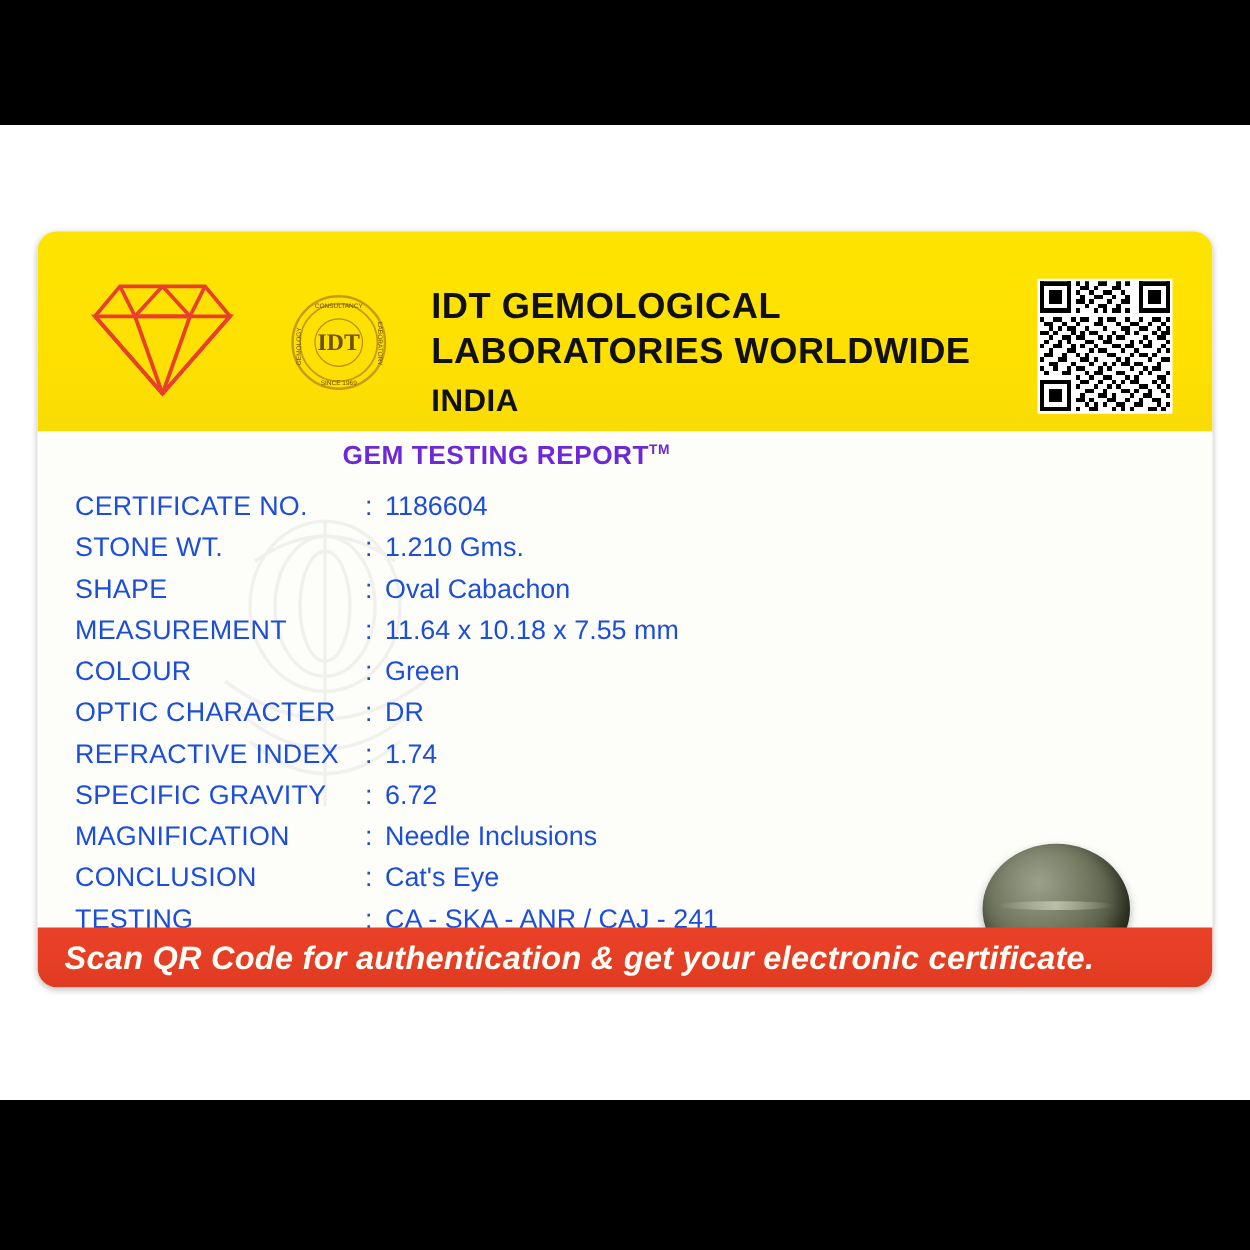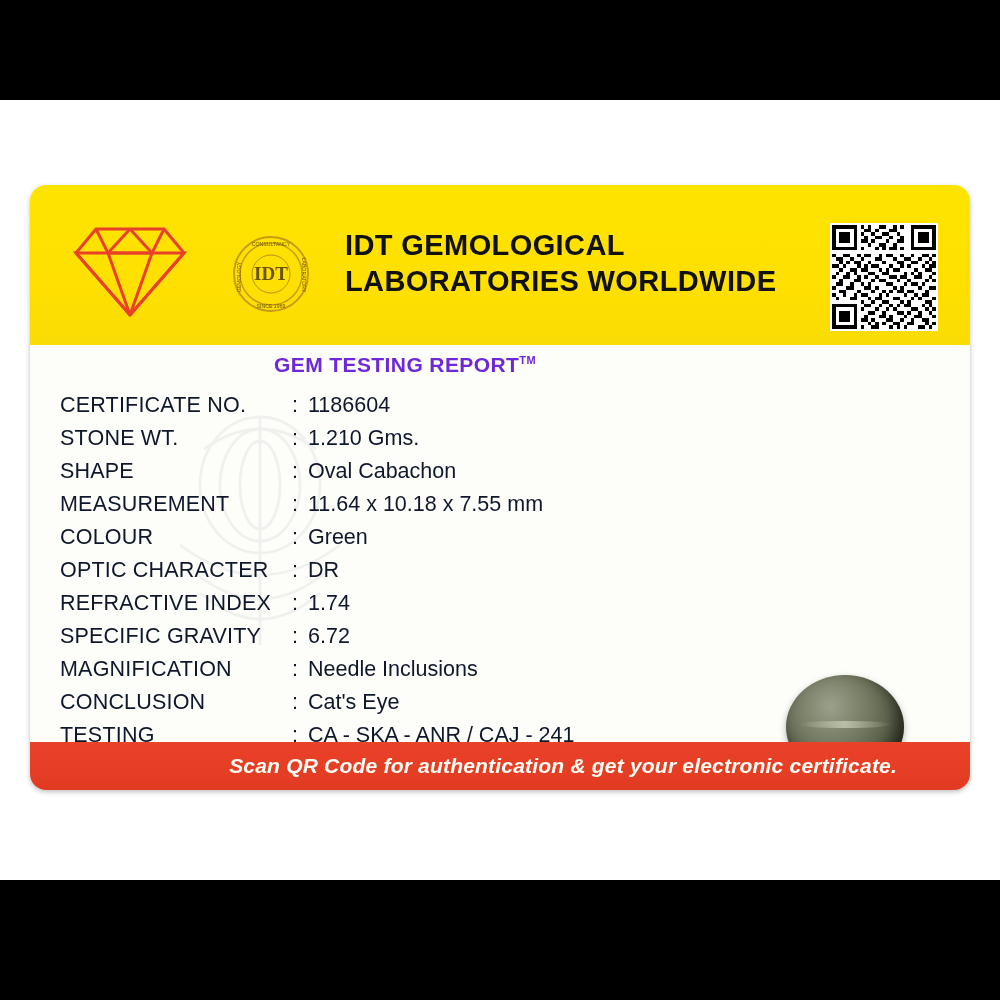--- a/index.html
+++ b/index.html
@@ -127,21 +127,21 @@
     position: absolute;
     left: 30px;
     top: 48px;
     width: 660px;
   }
   .row {
     display: flex;
     align-items: baseline;
     height: 33px;
     font-size: 21.5px;
-    color: #0f172a;
+    color: #1d4ed8;
     white-space: nowrap;
   }
   .row .lbl {
     width: 232px;
     flex: 0 0 232px;
     letter-spacing: 0.2px;
   }
   .row .colon {
     width: 16px;
     flex: 0 0 16px;
@@ -175,23 +175,23 @@
     bottom: 0;
     width: 100%;
     height: 48px;
     background: #e8402a;
     background: linear-gradient(180deg, #ea4228 0%, #e03b22 100%);
     display: flex;
     align-items: center;
   }
   .footer-text {
     width: 100%;
-    text-align: right;
+    text-align: center;
     color: #fffdf5;
-    font-size: 21px;
+    font-size: 26px;
     font-style: italic;
     font-weight: bold;
     letter-spacing: 0.2px;
     padding-right: 73px;
     box-sizing: border-box;
   }
 </style>
 </head>
 <body>
 
@@ -227,20 +227,21 @@
           <text x="39" y="11" text-anchor="middle">CONSULTANCY</text>
           <text x="39" y="73" text-anchor="middle">SINCE 1969</text>
           <text x="9" y="42" text-anchor="middle" transform="rotate(-90 9 42)">GEMOLOGY</text>
           <text x="70" y="40" text-anchor="middle" transform="rotate(90 70 40)">LABORATORY</text>
         </g>
       </svg>
 
       <div class="brand">
         <div class="l1">IDT GEMOLOGICAL</div>
         <div class="l2">LABORATORIES WORLDWIDE</div>
+        <div class="l3">INDIA</div>
       </div>
 
       <svg class="qr" viewBox="0 0 29 29" shape-rendering="crispEdges">
         <rect width="29" height="29" fill="#ffffff"></rect>
         <g fill="#000000">
           <rect x="0" y="0" width="7" height="1"></rect>
             <rect x="0" y="6" width="7" height="1"></rect>
           <rect x="0" y="0" width="1" height="7"></rect>
             <rect x="6" y="0" width="1" height="7"></rect>
           <rect x="2" y="2" width="3" height="3"></rect>

